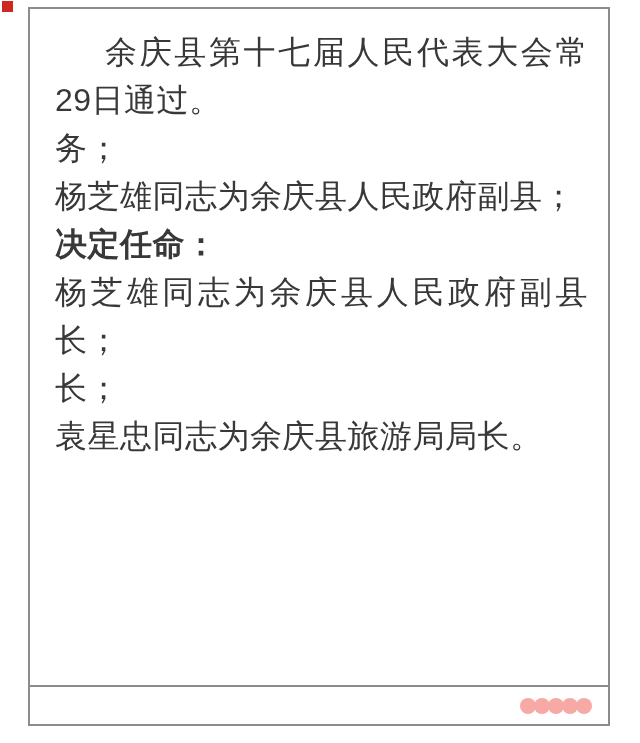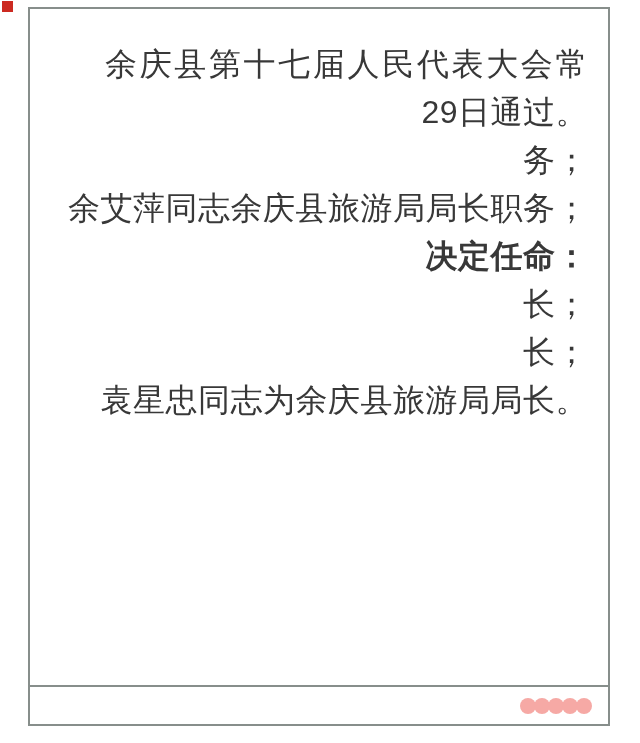--- a/index.html
+++ b/index.html
@@ -35,32 +35,31 @@
     border: 2px solid var(--border-color, #878e8b);
     background: var(--card-bg, #ffffff);
     box-sizing: content-box;
   }
   .article {
     position: absolute;
     left: 0;
     top: 0;
     width: 100%;
     height: 674px;
-    padding: 31px 20px 0 25px;
+    padding: 19px 20px 0 25px;
     box-sizing: border-box;
     color: var(--text-color, #383838);
     font-size: 32px;
     overflow: hidden;
   }
   .line {
     height: 48px;
     line-height: 48px;
     white-space: nowrap;
     letter-spacing: 0.5px;
-    text-align: right;
   }
   .line.bold   { font-weight: bold; }
   .line.indent { text-indent: 50px; }
   .line.justify {
     white-space: normal;
     text-align: justify;
     text-align-last: justify;
     text-justify: inter-character;
   }
   .divider {
@@ -100,22 +99,23 @@
 <div id="canvas">
 
   <div class="corner-mark"></div>
 
   <div class="doc-card">
 
     <div class="article" id="article">
         <div class="line justify indent">余庆县第十七届人民代表大会常</div>
         <div class="line">29日通过。</div>
         <div class="line">务；</div>
-        <div class="line">余艾萍同志余庆县旅游局局长职务；</div>
+        <div class="line">杨芝雄同志为余庆县人民政府副县；</div>
         <div class="line bold">决定任命：</div>
+        <div class="line justify">杨芝雄同志为余庆县人民政府副县</div>
         <div class="line">长；</div>
         <div class="line">长；</div>
         <div class="line">袁星忠同志为余庆县旅游局局长。</div>
       </div>
 
     <div class="divider"></div>
 
     <div class="card-footer">
       <div class="dots" id="dots">
           <div class="dot"></div>

